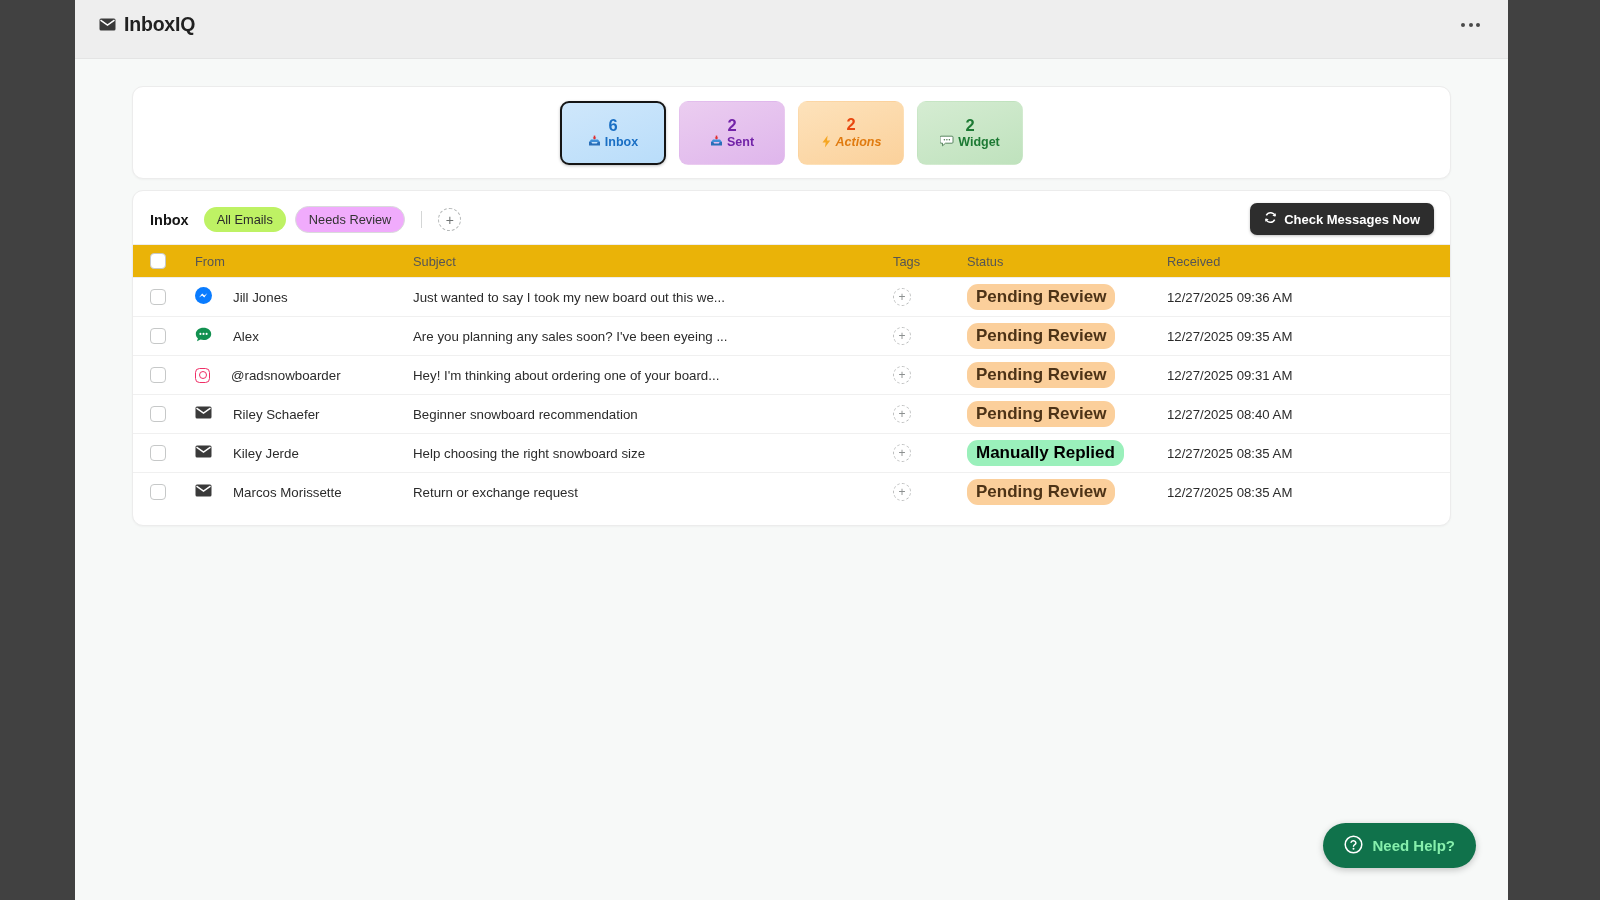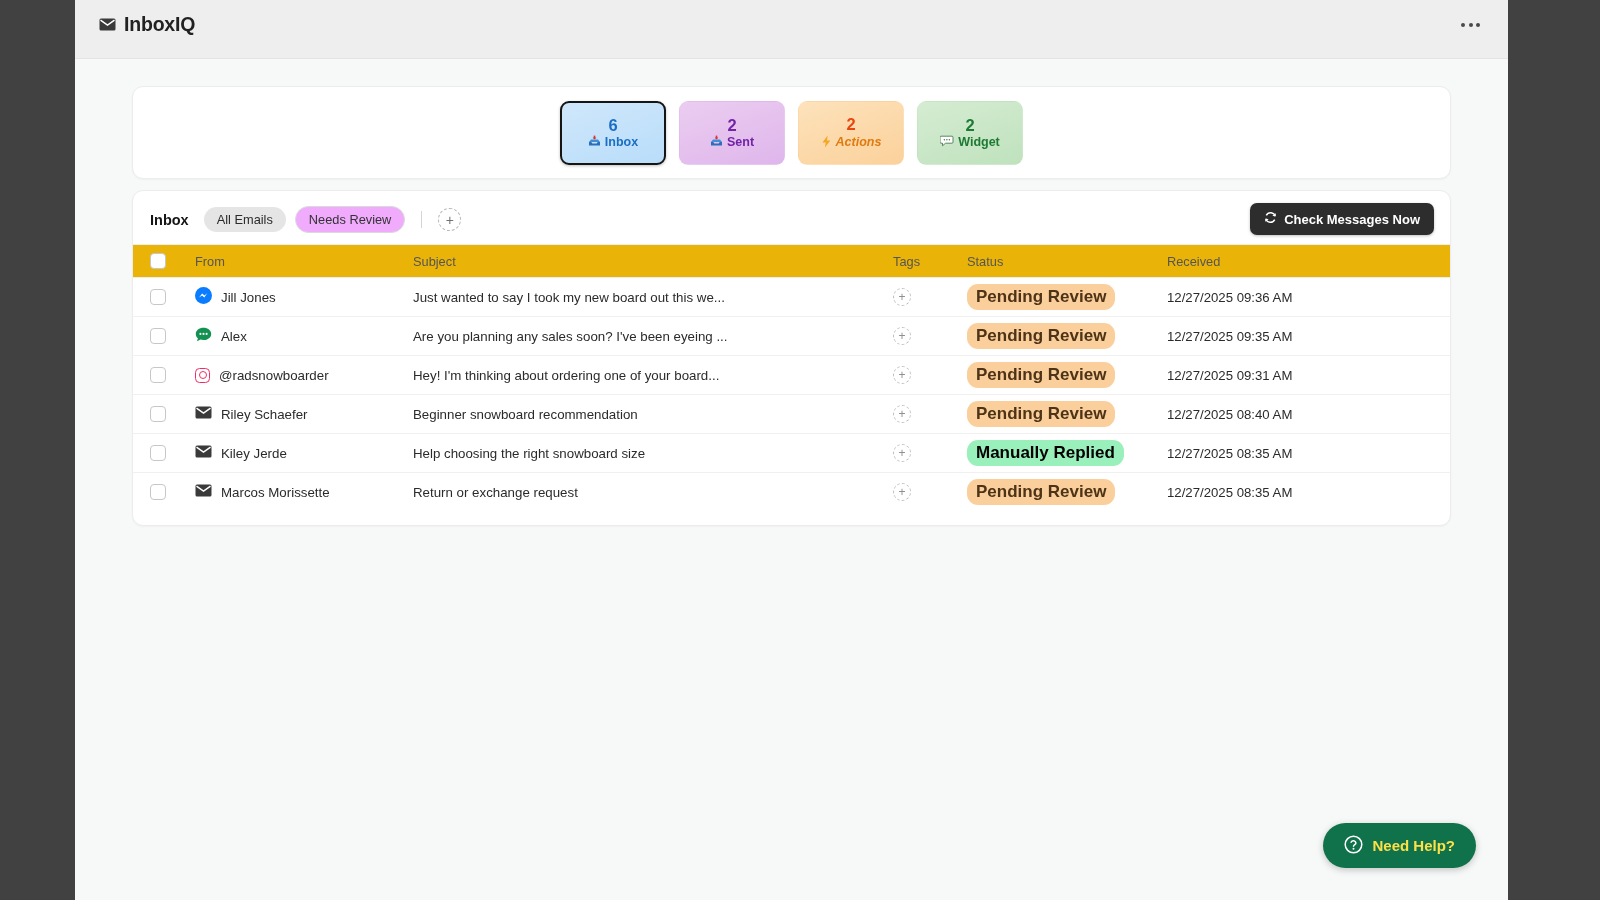--- a/index.html
+++ b/index.html
@@ -97,21 +97,21 @@
     gap: 9px;
   }
   .toolbar-title {
     font-size: 14.5px; font-weight: bold; color: #151515;
     margin-right: 6px;
   }
   .pill {
     font-size: 12.8px; border-radius: 14px;
     padding: 5px 13px; cursor: pointer; white-space: nowrap;
   }
-  .pill-active { background: #e5e5e5; color: #2b2b2b; font-weight: normal; }
+  .pill-active { background: #bef264; color: #2b2b2b; font-weight: normal; }
   .pill-outline { background: #f0abfc; border: 1px solid #d9dbdb; color: #333; }
   .tool-divider {
     width: 1px; height: 17px; background: #d4d6d6; margin: 0 7px;
   }
   .dashed-btn {
     width: 23px; height: 23px; border-radius: 50%;
     border: 1.3px dashed #b6b9b9; color: #6f7373;
     display: flex; align-items: center; justify-content: center;
     font-size: 14px; cursor: pointer; background: #fff;
   }
@@ -142,21 +142,21 @@
   .col-check { width: 62px; padding-left: 17px !important; }
   .col-from  { width: 218px; }
   .col-subj  { width: 480px; }
   .col-tags  { width: 74px; }
   .col-stat  { width: 200px; }
   .col-recv  { width: auto; }
   .chk {
     width: 16px; height: 16px; border: 1.3px solid #c6c8c8;
     border-radius: 4px; background: #fff; display: block; cursor: pointer;
   }
-  .from-cell { display: flex; align-items: center; gap: 9px; }
+  .from-cell { display: flex; align-items: center; gap: 21px; }
   .from-name { white-space: nowrap; }
   .subj-cell { white-space: nowrap; overflow: hidden; text-overflow: ellipsis; padding-right: 14px; }
   .tag-add {
     width: 18px; height: 18px; border-radius: 50%;
     border: 1.2px dashed #bcbebe; color: #8c9090;
     display: flex; align-items: center; justify-content: center;
     font-size: 12px; line-height: 1; cursor: pointer;
   }
   .badge {
     display: inline-block; font-size: 17px; font-weight: bold;
@@ -164,21 +164,21 @@
   }
   .badge-pending { background: #fbcf9b; color: #4d3317; }
   .badge-replied { background: #9af0bb; color: #000000; }
   .recv { color: #2b2b2b; font-size: 13.2px; white-space: nowrap; }
 
   
   .help-fab {
     position: absolute;
     right: 32px; bottom: 32px;
     background: #10724b;
-    color: #fde047;
+    color: #86efac;
     border-radius: 24px;
     height: 45px;
     padding: 0 21px;
     display: flex; align-items: center; gap: 9px;
     font-size: 15px; font-weight: bold;
     cursor: pointer;
     box-shadow: 0 2px 7px rgba(0,0,0,0.22);
   }
   .ig-icon {
     width: 15px; height: 15px; border: 1.6px solid #ef2e66;

